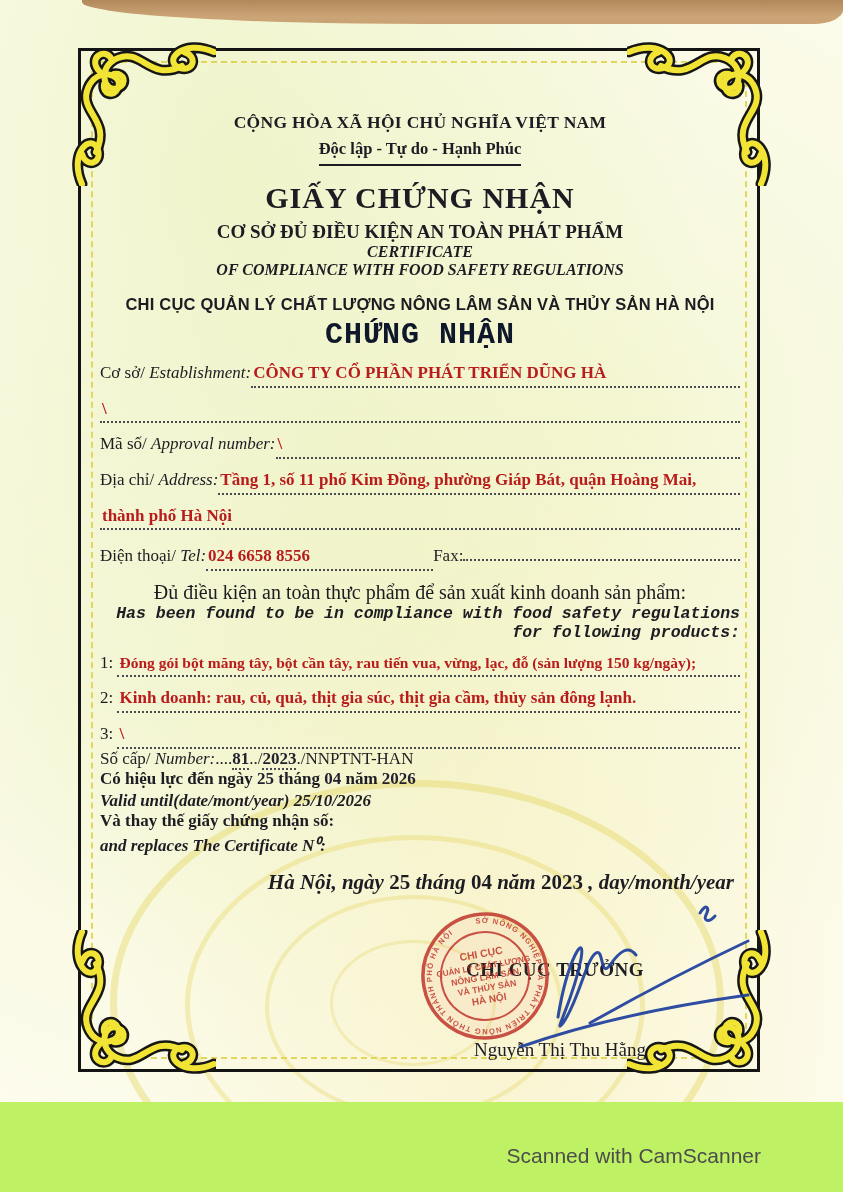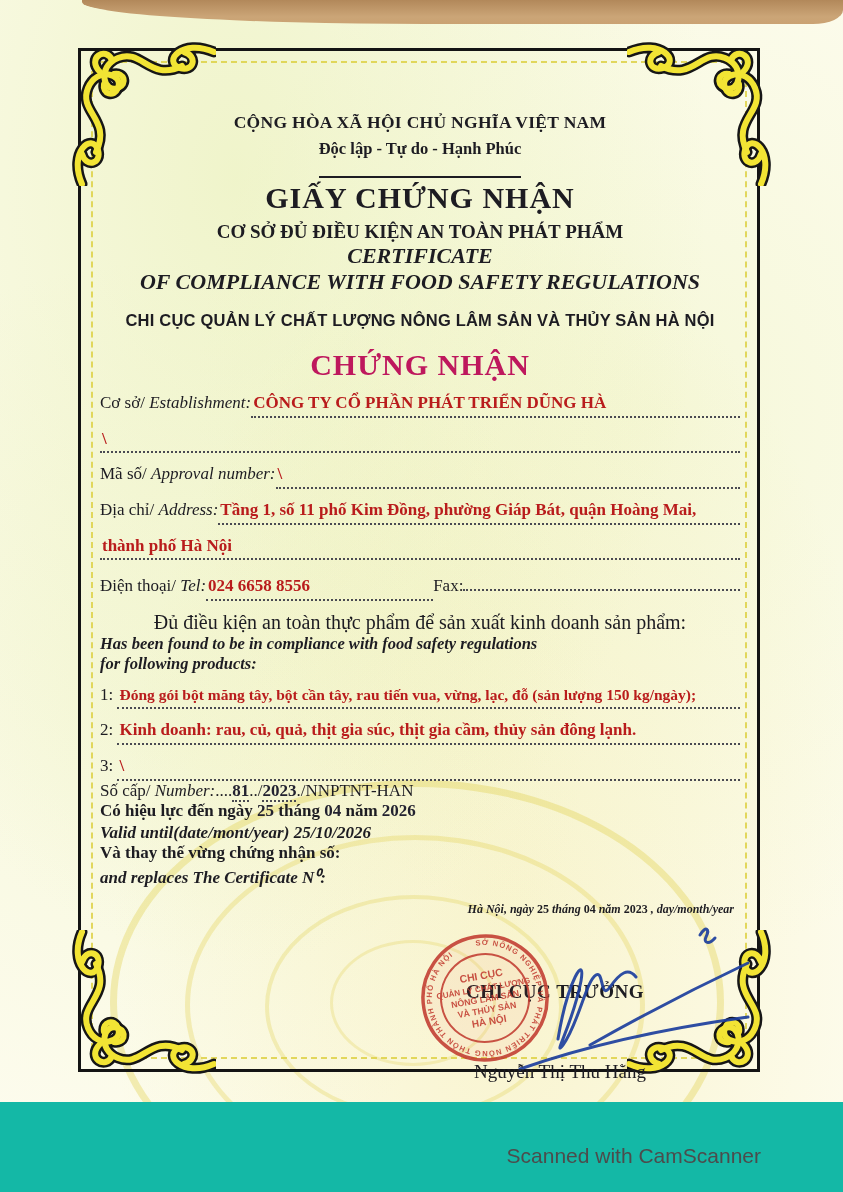--- a/index.html
+++ b/index.html
@@ -33,57 +33,57 @@
   .corner.tl{left:66px;top:36px;}
   .corner.tr{right:66px;top:36px;transform:scaleX(-1);}
   .corner.bl{left:66px;bottom:112px;transform:scaleY(-1);}
   .corner.br{right:66px;bottom:112px;transform:scale(-1,-1);}
 
   .content{position:absolute;left:100px;top:112px;width:640px;color:#1d1c22;}
   .center{text-align:center;}
 
   .nat-title{font-size:17.5px;font-weight:bold;letter-spacing:.3px;}
   .motto{font-size:16.5px;font-weight:bold;margin-top:6px;}
-  .motto span{border-bottom:2px solid #1d1c22;padding-bottom:18px;}
+  .motto span{border-bottom:2px solid #1d1c22;padding-bottom:6px;}
   .doc-title{font-size:30px;font-weight:bold;margin-top:22px;letter-spacing:1px;}
   .doc-subtitle{font-size:19px;font-weight:bold;margin-top:6px;}
-  .en-line{font-size:22px;font-weight:bold;font-style:italic;}
+  .en-line{font-size:16px;font-weight:bold;font-style:italic;}
   .authority{font-family:"Liberation Sans", sans-serif;font-size:16.5px;font-weight:bold;
              margin-top:16px;letter-spacing:.2px;}
-  .certify-heading{font-family:Liberation Serif, serif;font-size:30px;font-weight:bold;
-             color:#be185d;margin-top:18px;letter-spacing:1px;}
+  .certify-heading{font-family:Liberation Mono, monospace;font-size:30px;font-weight:bold;
+             color:#0f172a;margin-top:4px;letter-spacing:1px;}
 
   .field{display:flex;align-items:baseline;font-size:17px;margin-top:9px;line-height:1.45;}
   .lbl-vi{white-space:pre;}
   .lbl-en{font-style:italic;white-space:pre;}
   .fill{flex:1;border-bottom:2px dotted #4a4a52;padding:0 2px;min-height:20px;}
   .val{font-weight:bold;color:#b91c1c;white-space:pre;}
   .plain-underdots{border-bottom:2px dotted #4a4a52;}
 
   .compliance-vi{font-size:20px;font-weight:normal;text-align:center;margin-top:10px;}
-  .compliance-en{font-size:16.5px;font-weight:bold;font-style:italic;text-align:left;}
+  .compliance-en{font-size:16.5px;font-weight:bold;font-style:italic;text-align:right;font-family:Liberation Mono, monospace;}
 
   .prod-no{white-space:pre;}
   .sec-line{font-size:17px;}
   .italic{font-style:italic;}
   .b{font-weight:bold;color:#232230;}
 
-  .dateline{font-size:12px;font-style:italic;font-weight:bold;text-align:right;
+  .dateline{font-size:21px;font-style:italic;font-weight:bold;text-align:right;
             padding-right:6px;margin-top:14px;}
   .dateline .num{font-style:normal;}
 
   .sign-block{position:relative;height:185px;margin-top:2px;}
   .chief-title{position:absolute;top:14px;left:290px;width:330px;text-align:center;
                font-size:19px;font-weight:bold;letter-spacing:.5px;margin-top:48px;}
   .signer-name{position:absolute;top:142px;left:310px;width:300px;text-align:center;
                font-size:19px;font-weight:normal;}
   .stamp-svg{position:absolute;top:12px;left:318px;transform:rotate(-10deg);opacity:.88;}
   .sig-svg{position:absolute;top:0px;left:300px;}
 
-  .scan-strip{position:absolute;left:0;right:0;bottom:0;height:90px;background:#14b8a6;}
+  .scan-strip{position:absolute;left:0;right:0;bottom:0;height:90px;background:#bef264;}
   .scan-text{position:absolute;right:82px;top:42px;font-family:"Liberation Sans", sans-serif;
              font-size:21px;color:#4c4c4c;}
 </style>
 </head>
 <body>
 
 <svg width="0" height="0" style="position:absolute">
   <defs>
     <g id="cornerOrn">
       <g stroke="#161616" stroke-width="11" fill="none" stroke-linecap="round">
@@ -193,21 +193,21 @@
       <span class="lbl-vi">Số cấp/ </span><span class="lbl-en">Number:</span><span>....</span><span class="b plain-underdots">81</span><span>../</span><span class="b plain-underdots">2023</span><span>./NNPTNT-HAN</span>
     </div>
 
     <div class="sec-line" style="font-weight:bold">
       <span>Có hiệu lực đến ngày </span><span class="b">25</span><span> tháng </span><span class="b">04</span><span> năm </span><span class="b">2026</span>
     </div>
     <div class="sec-line italic" style="font-weight:bold;margin-top:2px">
       <span>Valid until(date/mont/year) </span><span>25/10/2026</span>
     </div>
 
-    <div class="sec-line" style="font-weight:bold">Và thay thế vừng chứng nhận số:</div>
+    <div class="sec-line" style="font-weight:bold">Và thay thế giấy chứng nhận số:</div>
     <div class="sec-line italic" style="font-weight:bold;margin-top:2px">and replaces The Certificate N⁰:</div>
 
     <div class="dateline">
       <span>Hà Nội, ngày </span><span class="num">25</span><span> tháng </span><span class="num">04</span><span> năm </span><span class="num">2023</span><span> , day/month/year</span>
     </div>
 
     <div class="sign-block">
       <div class="chief-title">CHI CỤC TRƯỞNG</div>
 
       <svg class="stamp-svg" width="134" height="134" viewBox="0 0 134 134">

